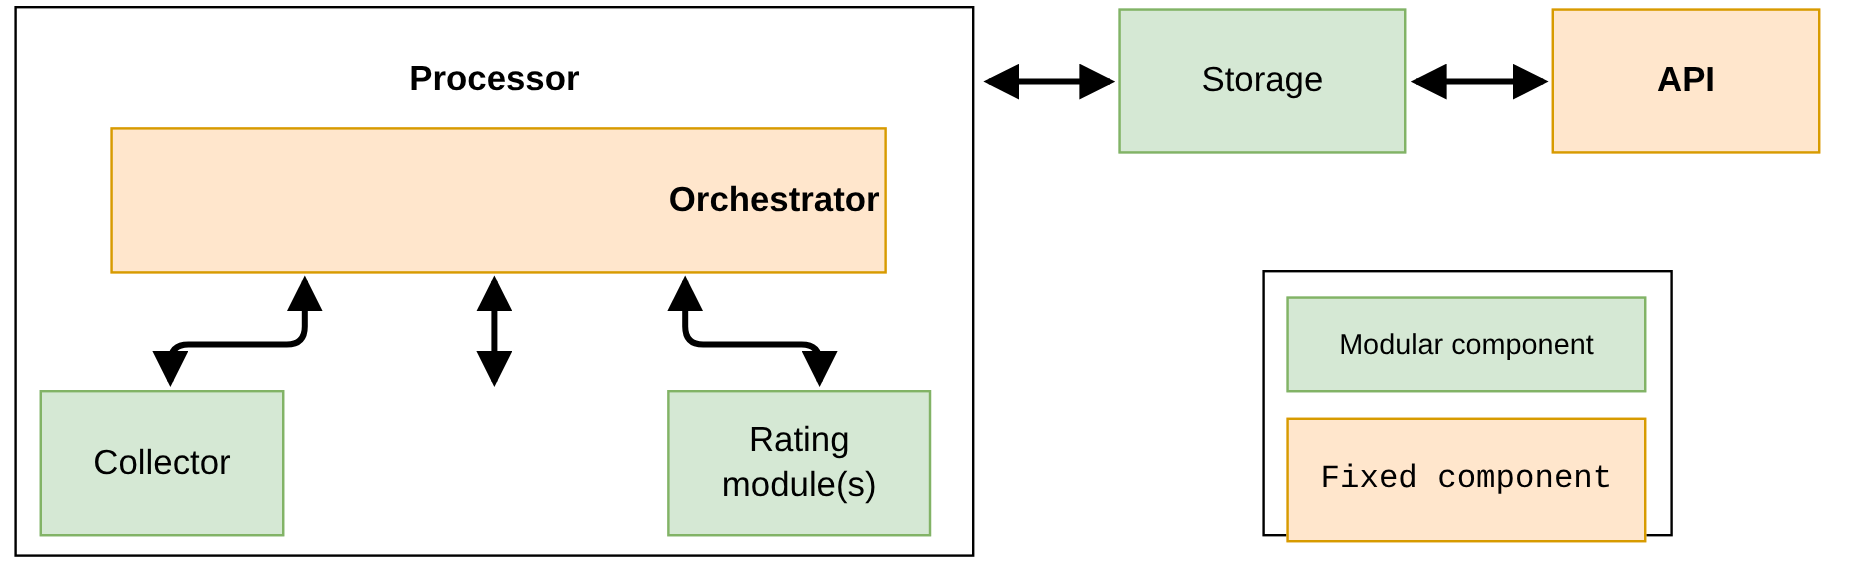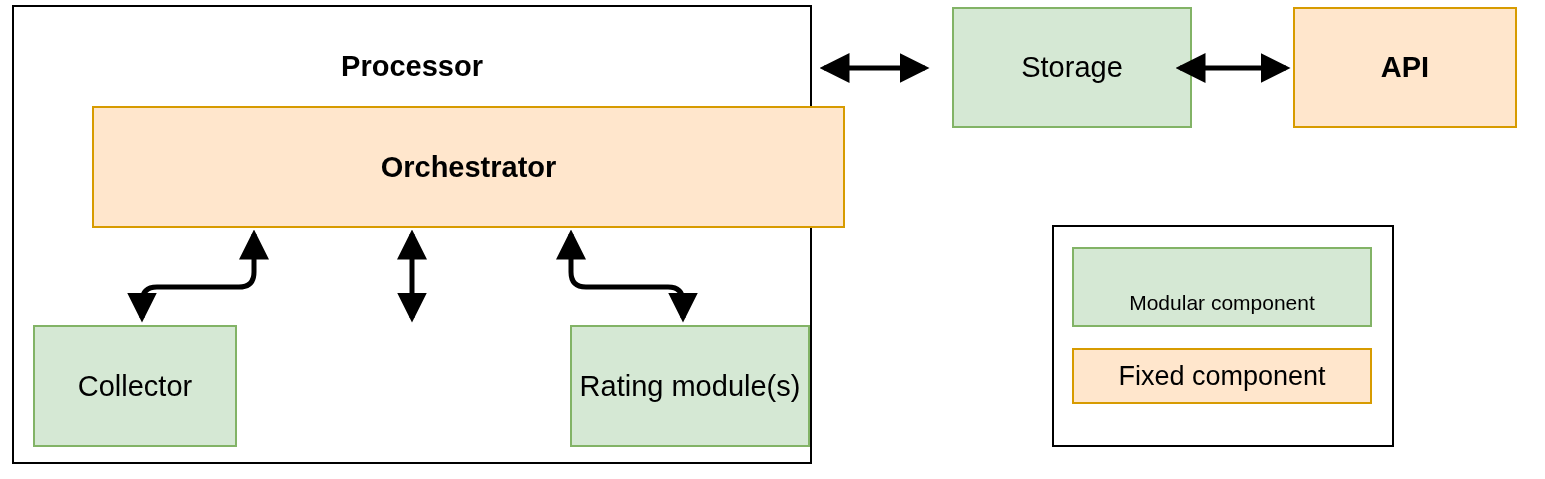--- a/index.html
+++ b/index.html
@@ -73,43 +73,43 @@
   }
 </style>
 </head>
 <body>
 
 <div class="canvas">
 
   <div class="frame" style="left:12px; top:5px; width:800px; height:459px;"></div>
   <div class="frame-title">Processor</div>
 
-  <div class="node fixed bold" style="left:92px; top:106px; width:753px; height:122px;">
+  <div class="node fixed bold" style="left:92px; top:106px; width:647px; height:122px;justify-content:flex-end;">
     <span>Orchestrator</span>
   </div>
 
   <div class="node modular" style="left:33px; top:325px; width:204px; height:122px;">
     <span>Collector</span>
   </div>
-  <div class="node modular" style="left:570px; top:325px; width:240px; height:122px;">
+  <div class="node modular" style="left:556px; top:325px; width:220px; height:122px;">
     <span>Rating module(s)</span>
   </div>
 
-  <div class="node modular" style="left:932px; top:7px; width:240px; height:121px;margin-left:20px;">
+  <div class="node modular" style="left:932px; top:7px; width:240px; height:121px;">
     <span>Storage</span>
   </div>
   <div class="node fixed bold" style="left:1293px; top:7px; width:224px; height:121px;">
     <span>API</span>
   </div>
 
   <div class="frame" style="left:1052px; top:225px; width:342px; height:222px;">
-    <div class="node modular" style="left:18px; top:20px; width:300px; height:80px; font-size:21px;align-items:flex-end;">
+    <div class="node modular" style="left:18px; top:20px; width:300px; height:80px; font-size:24px;">
       <span>Modular component</span>
     </div>
-    <div class="node fixed" style="left:18px; top:121px; width:300px; height:56px; font-size:27px;">
+    <div class="node fixed" style="left:18px; top:121px; width:300px; height:104px; font-size:27px;font-family:Liberation Mono, monospace;">
       <span>Fixed component</span>
     </div>
   </div>
 
   <svg class="connectors" viewBox="0 0 1545 479">
     <defs>
       <marker id="arrow" viewBox="0 0 10 10" refX="8.5" refY="5" markerWidth="6" markerHeight="6" orient="auto-start-reverse">
         <path d="M 0 0 L 10 5 L 0 10 z" style="fill:var(--arrow-color); stroke:none;"></path>
       </marker>
     </defs>

